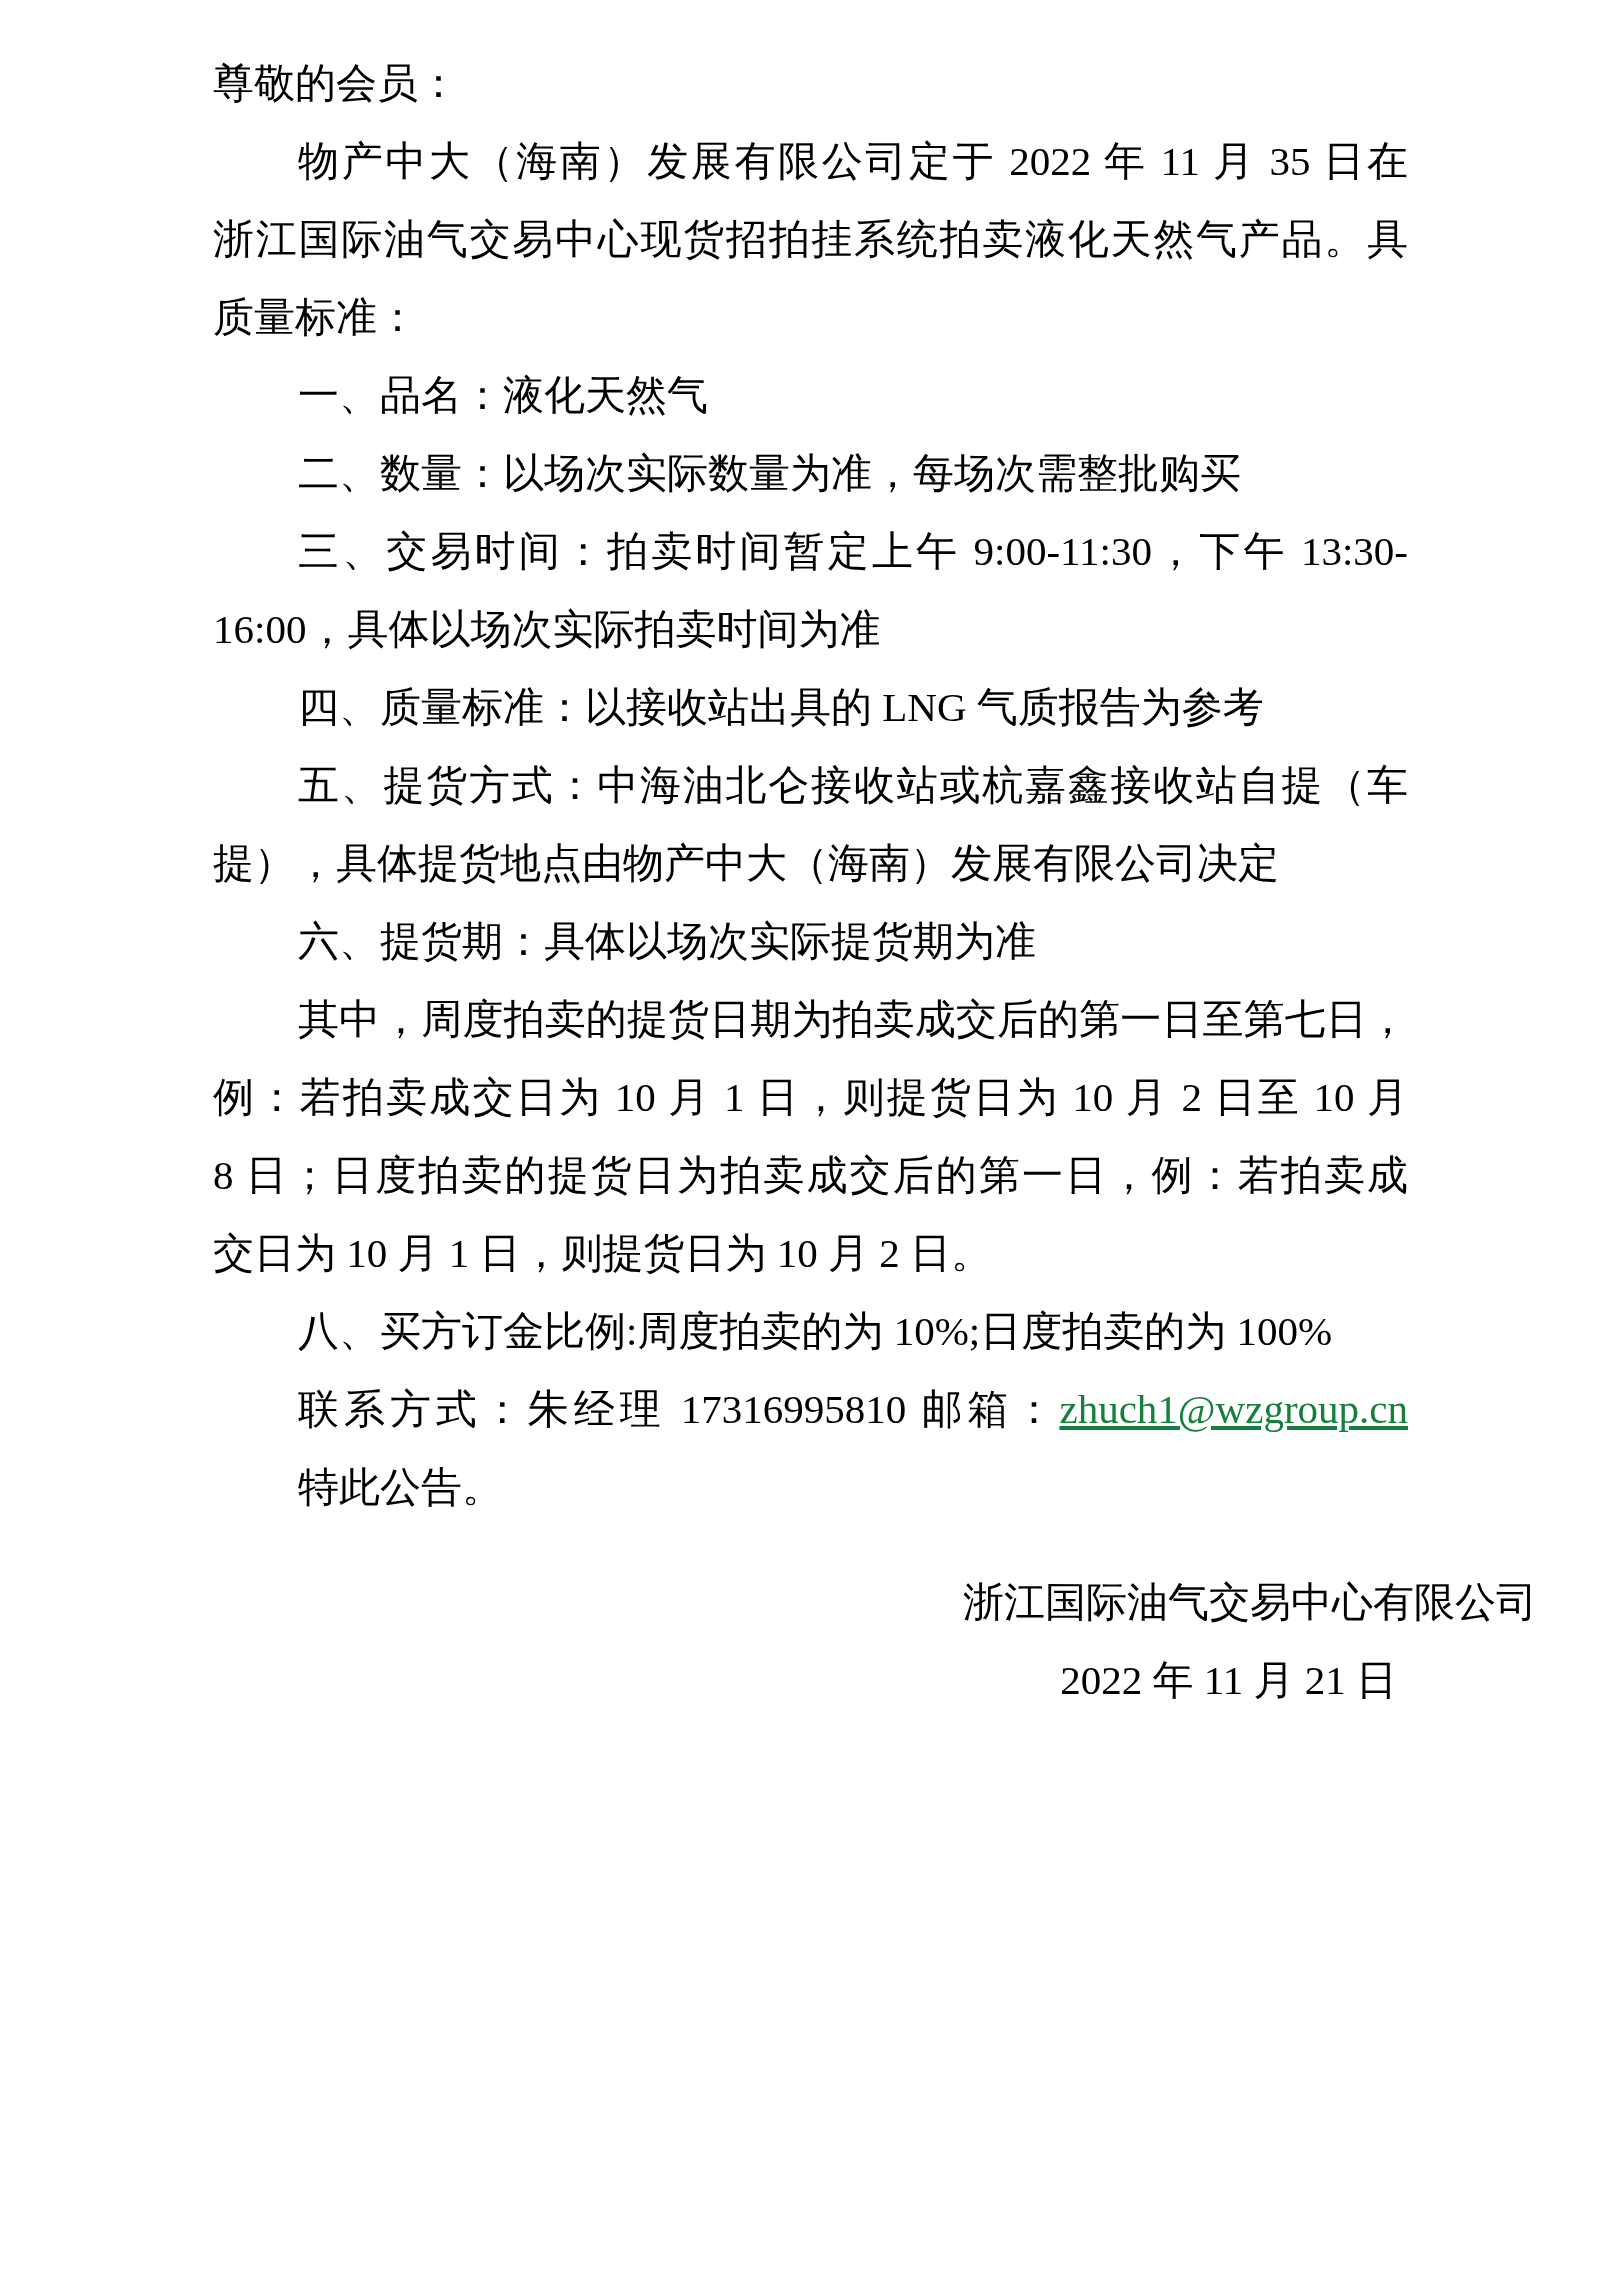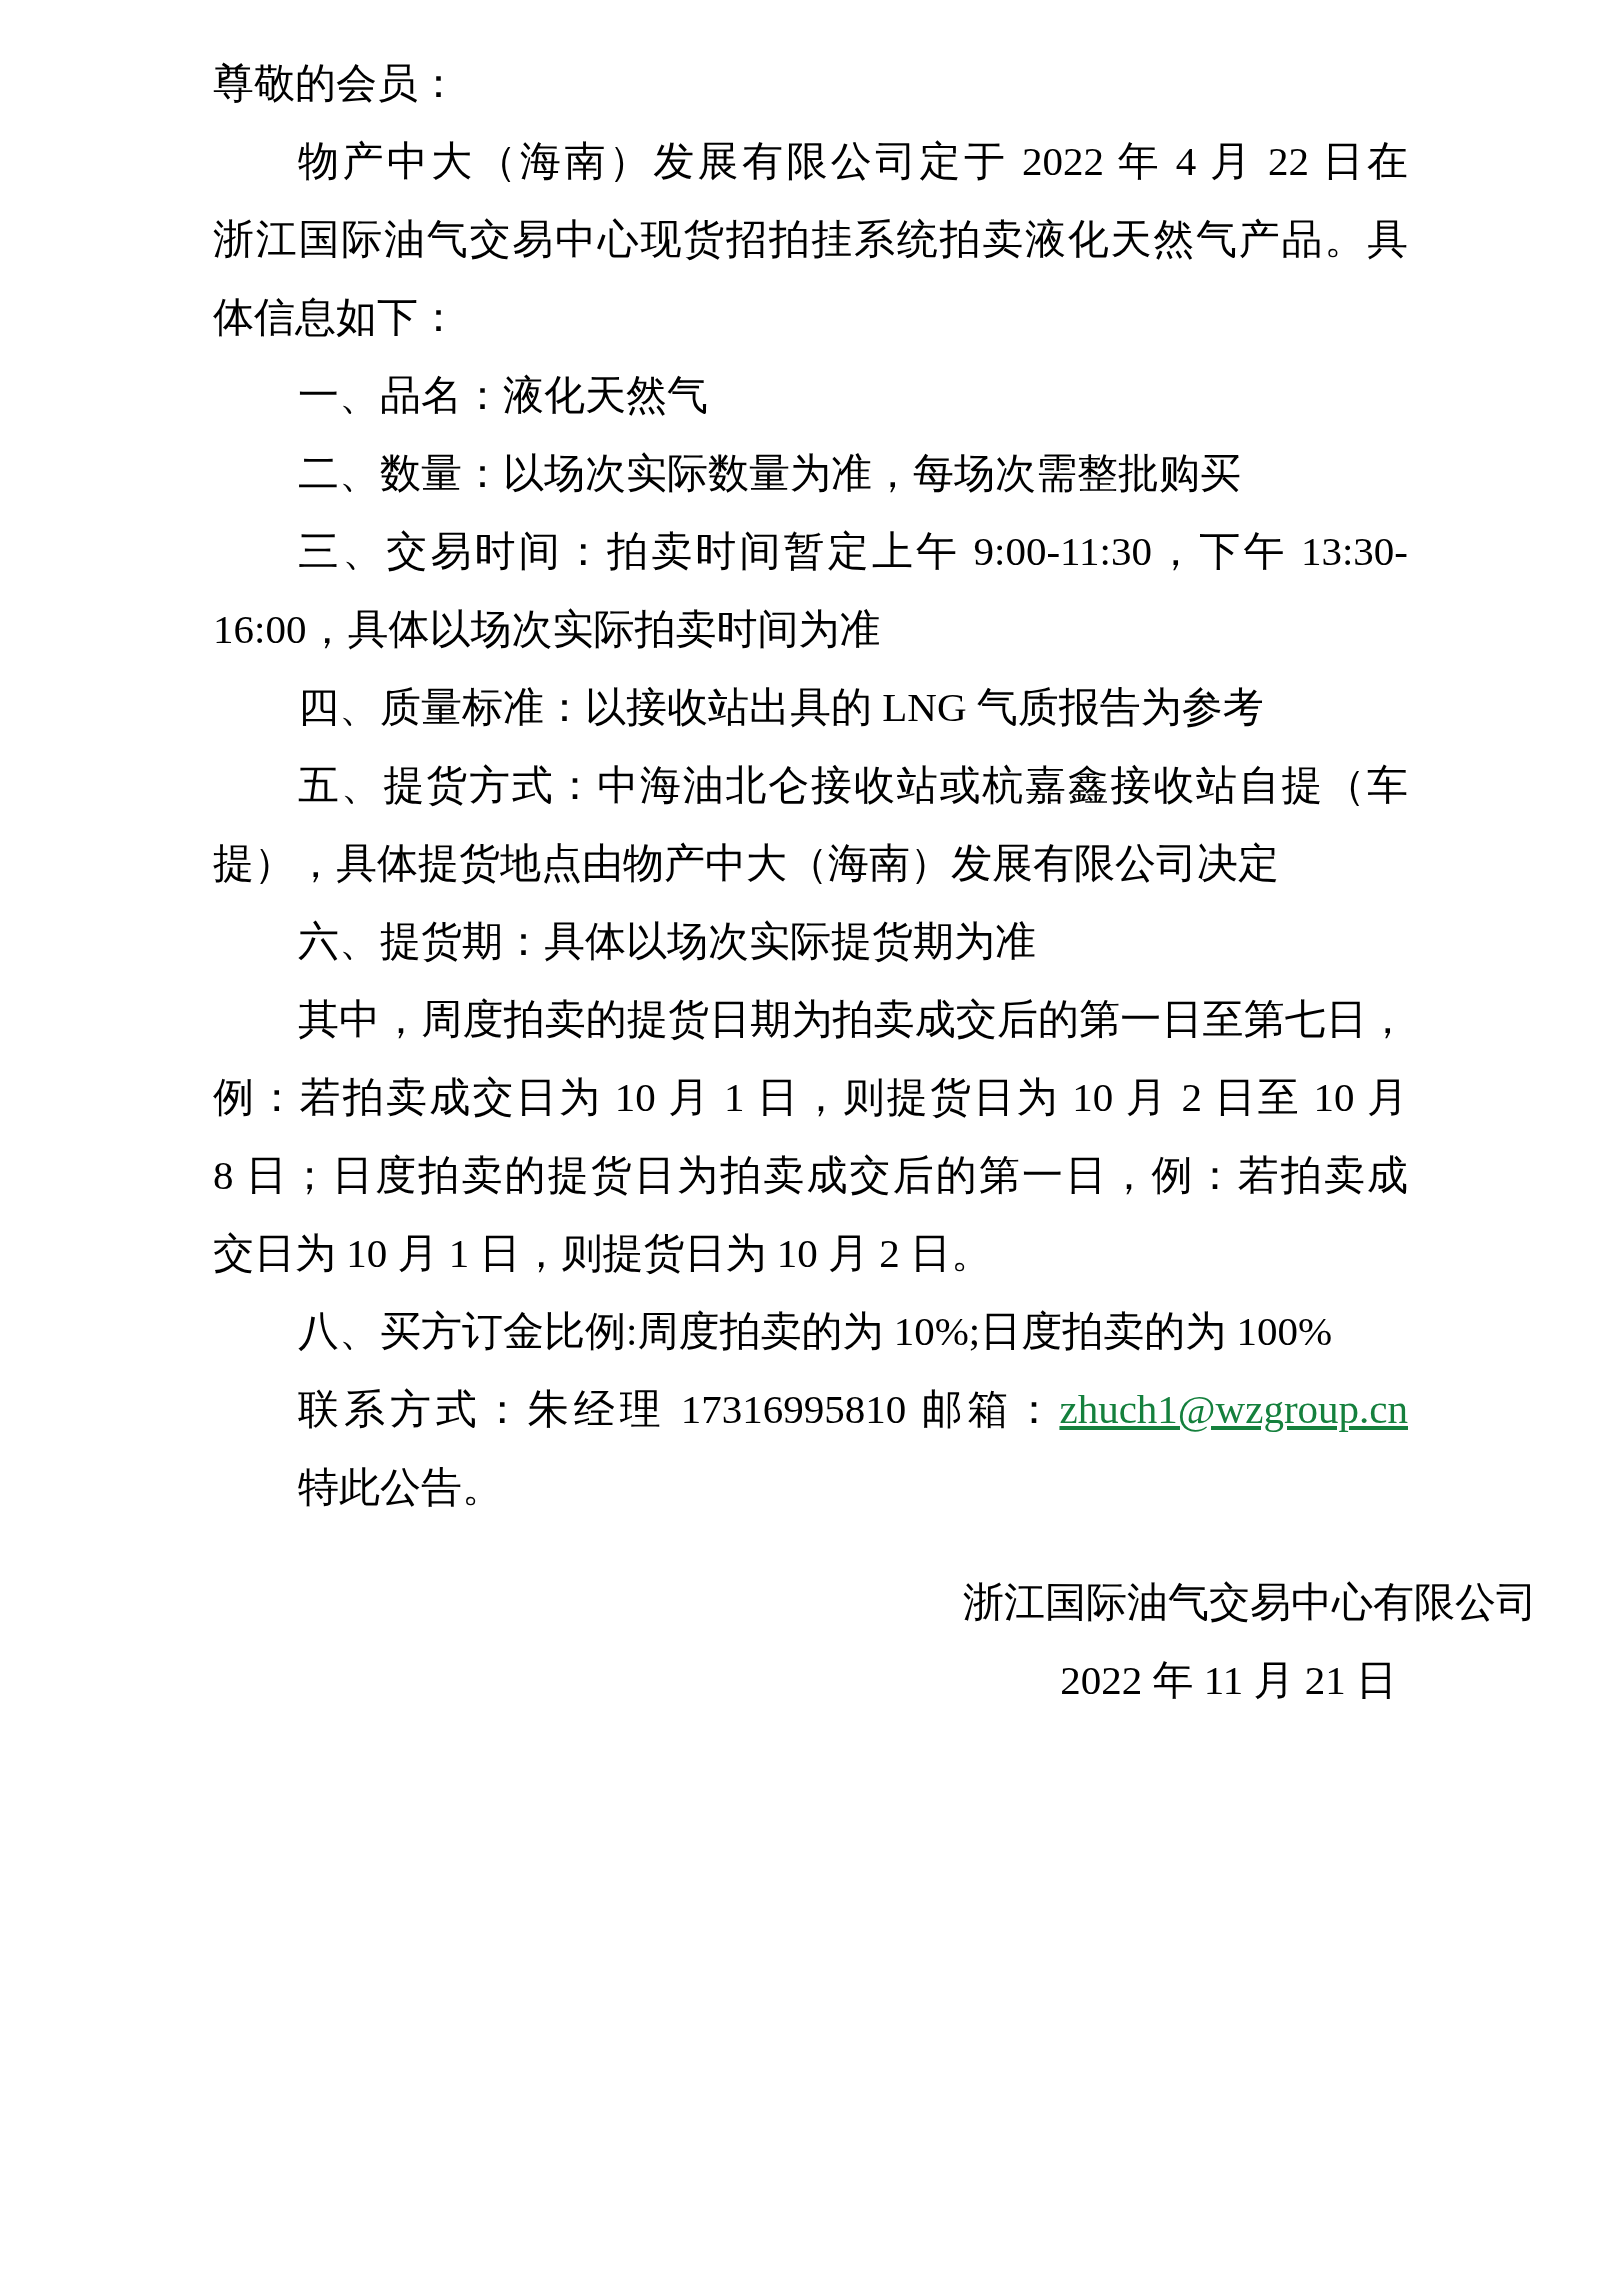--- a/index.html
+++ b/index.html
@@ -47,23 +47,23 @@
   }
 </style>
 </head>
 <body>
 
 <div class="page">
   <div class="content">
 
     <div class="line">尊敬的会员：</div>
 
-    <div class="line indent fill">物产中大（海南）发展有限公司定于 2022 年 4 月 22 日在</div>
+    <div class="line indent fill">物产中大（海南）发展有限公司定于 2022 年 11 月 35 日在</div>
     <div class="line fill">浙江国际油气交易中心现货招拍挂系统拍卖液化天然气产品。具</div>
-    <div class="line">体信息如下：</div>
+    <div class="line">质量标准：</div>
 
     <div class="line indent">一、品名：液化天然气</div>
     <div class="line indent">二、数量：以场次实际数量为准，每场次需整批购买</div>
     <div class="line indent fill">三、交易时间：拍卖时间暂定上午 9:00-11:30，下午 13:30-</div>
     <div class="line">16:00，具体以场次实际拍卖时间为准</div>
     <div class="line indent">四、质量标准：以接收站出具的 LNG 气质报告为参考</div>
     <div class="line indent fill">五、提货方式：中海油北仑接收站或杭嘉鑫接收站自提（车</div>
     <div class="line">提），具体提货地点由物产中大（海南）发展有限公司决定</div>
     <div class="line indent">六、提货期：具体以场次实际提货期为准</div>
     <div class="line indent fill">其中，周度拍卖的提货日期为拍卖成交后的第一日至第七日，</div>

